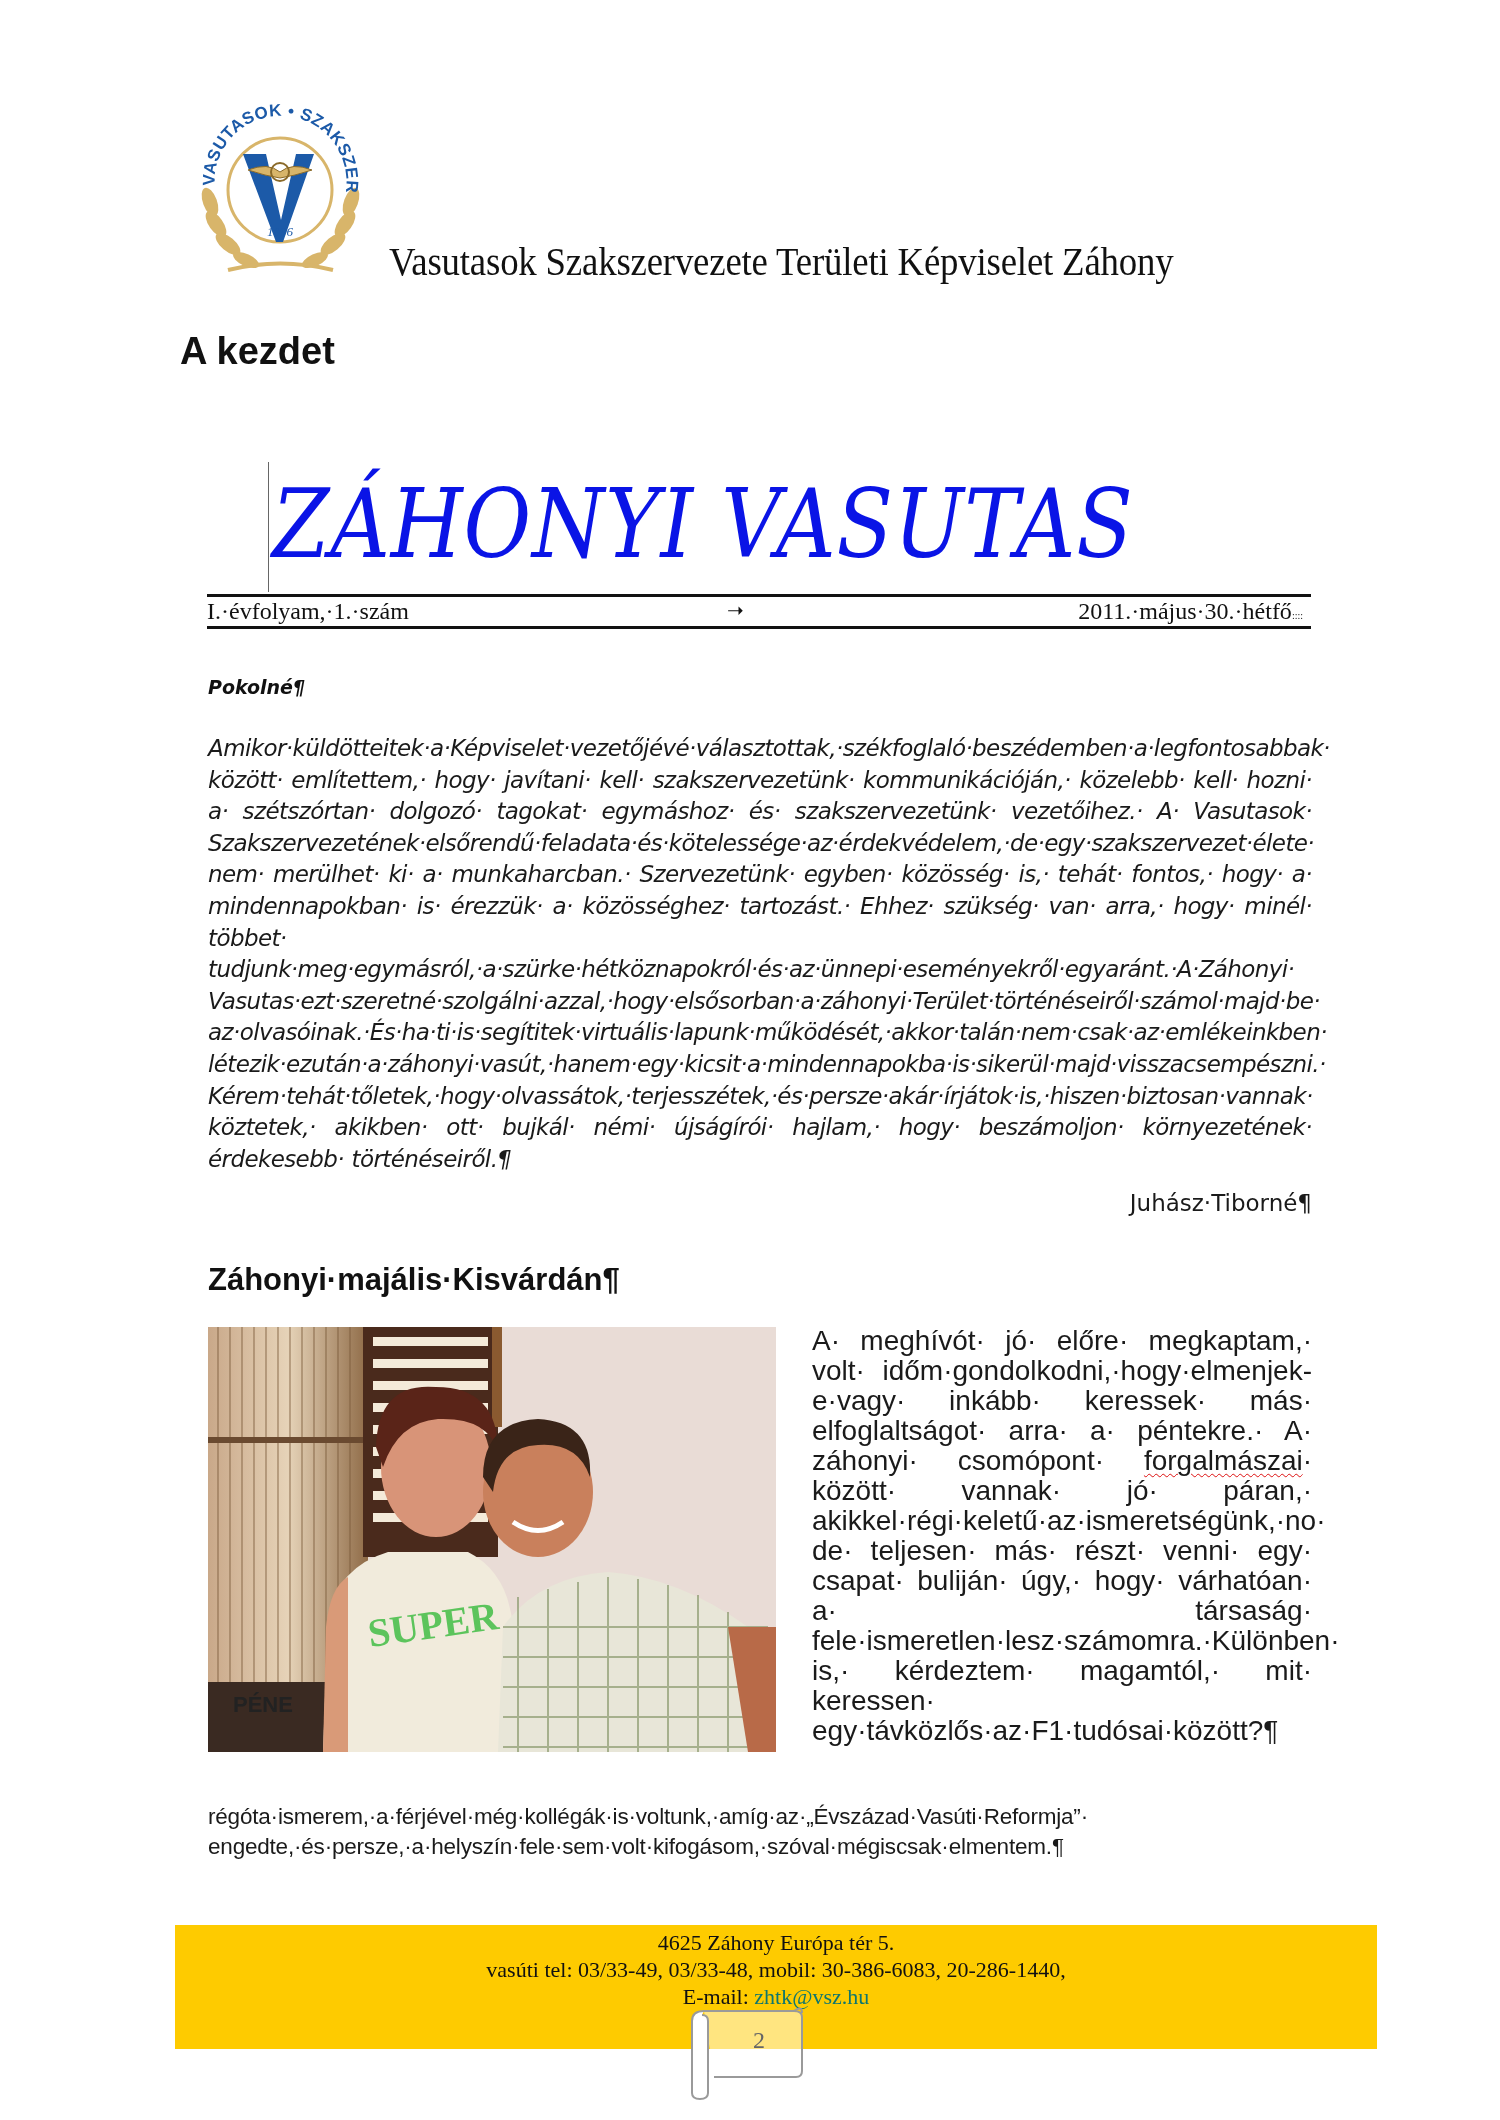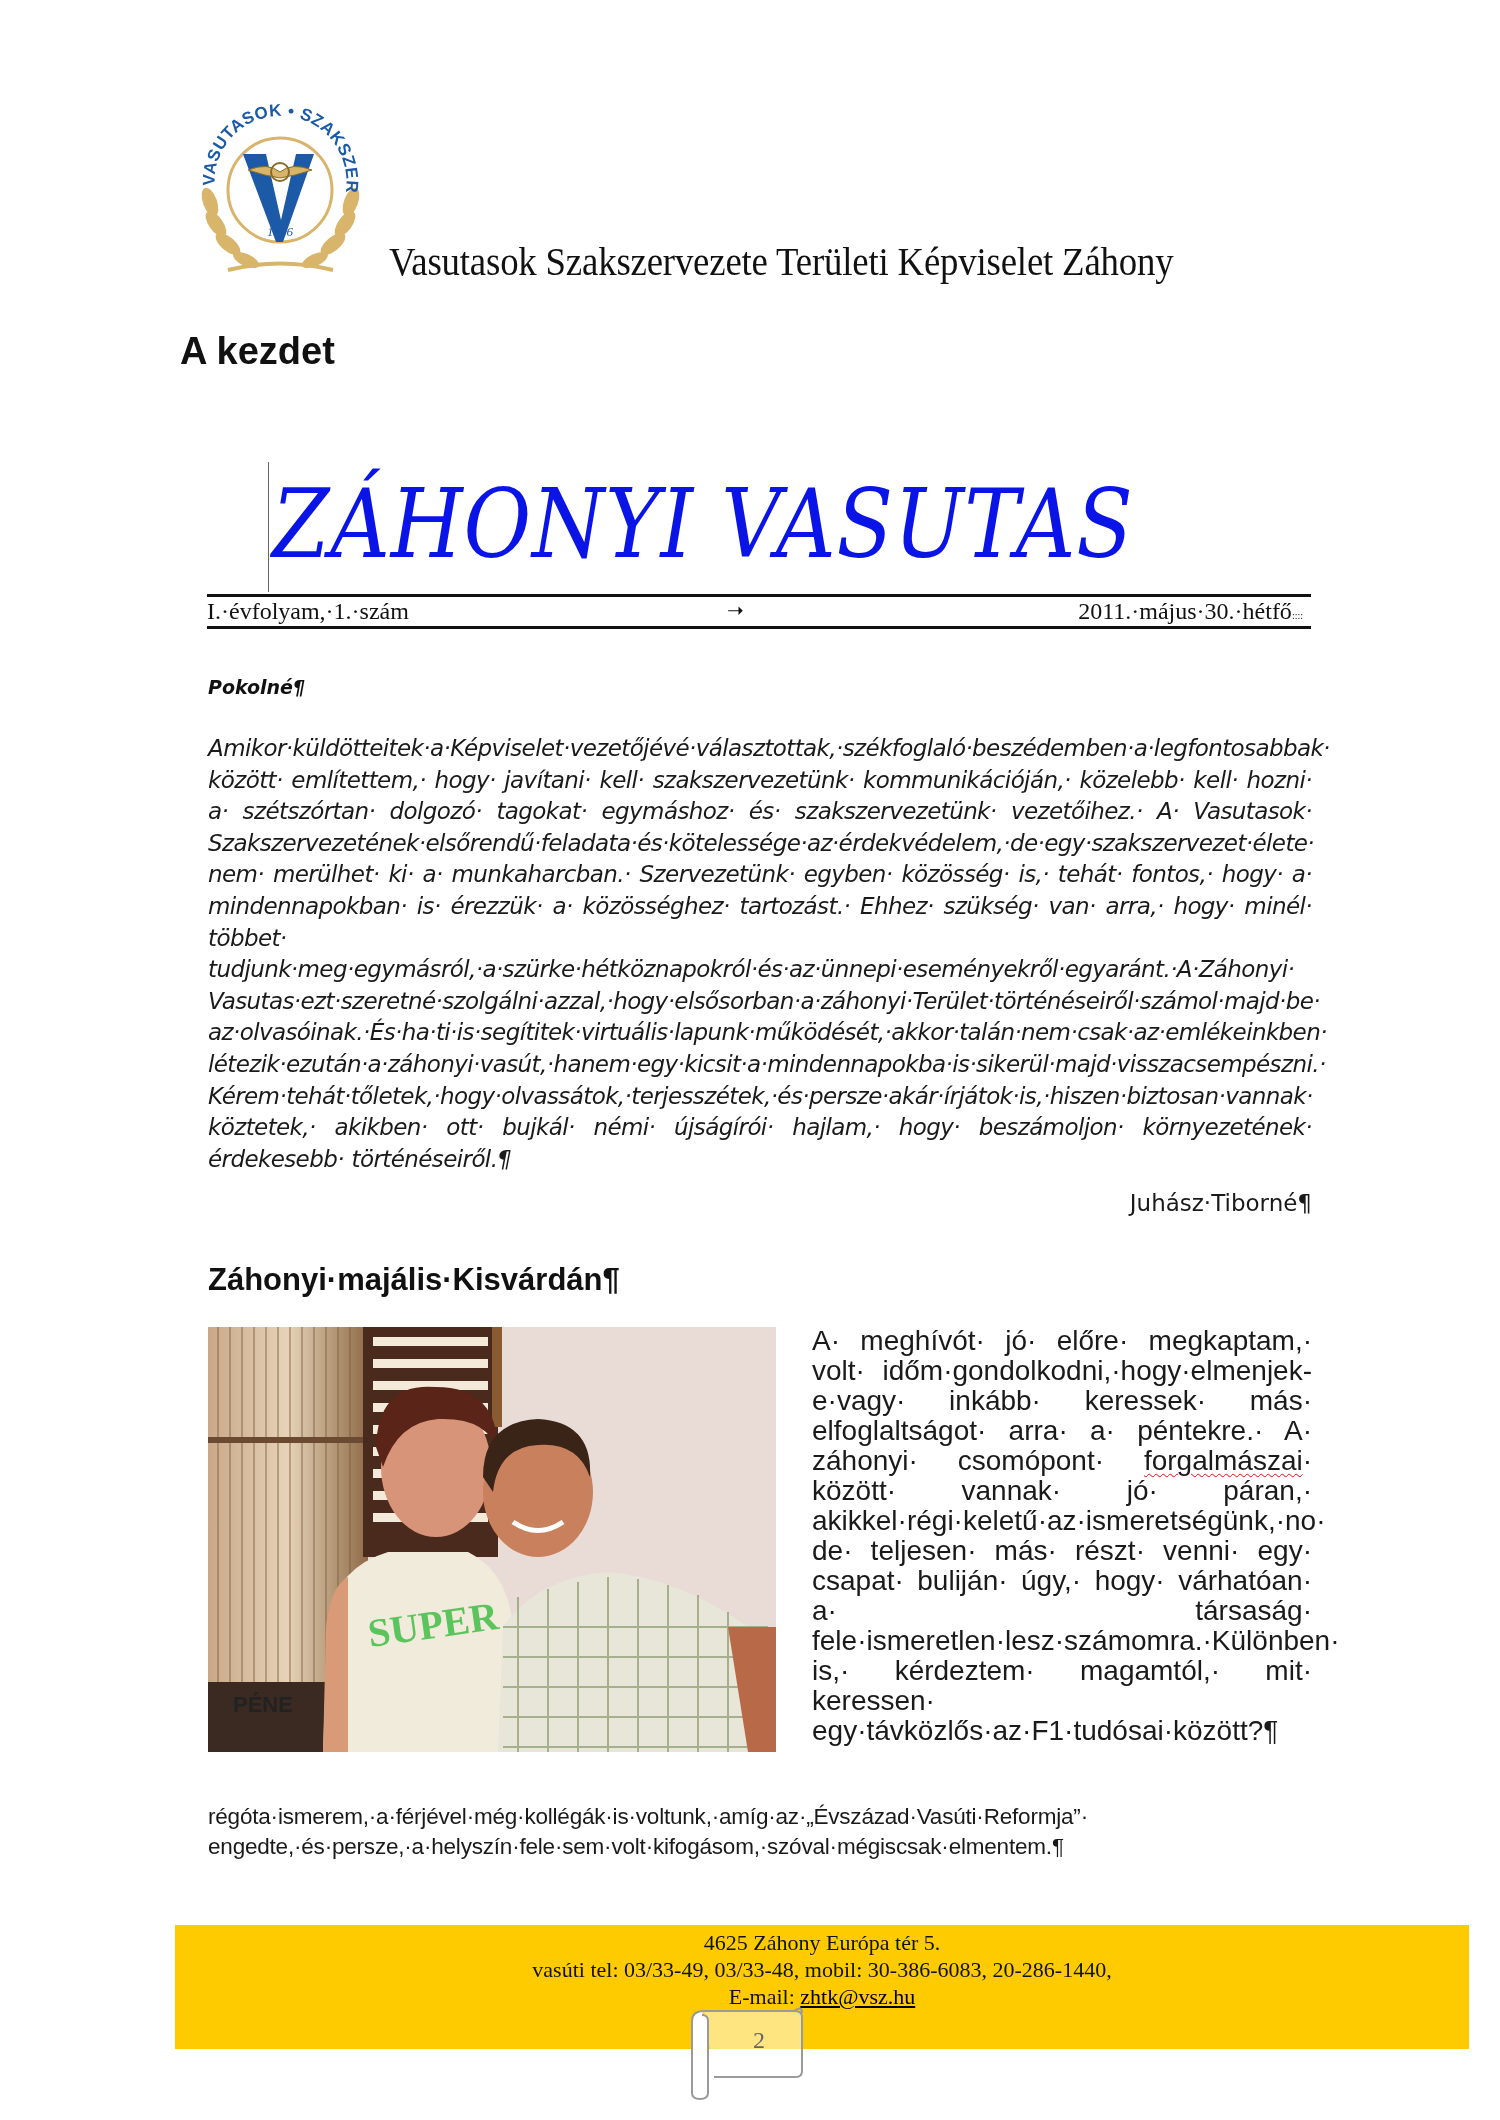--- a/index.html
+++ b/index.html
@@ -28,24 +28,24 @@
 
   
   #article2-title { left:208px; top:1262px; font-family:"Liberation Sans", sans-serif; font-weight:bold; font-size:31px; color:#111; }
   #photo { left:208px; top:1327px; width:568px; height:425px; overflow:hidden; }
   #col-text { left:812px; top:1326px; width:500px; font-family:"Liberation Sans", sans-serif; font-size:28px; line-height:30px; color:#1a1a1a; text-align:justify; }
   #col-text p { margin:0 0 8px 0; }
   .squiggle { text-decoration:underline wavy #d11; text-decoration-thickness:1px; text-underline-offset:3px; }
   #full-text { left:208px; top:1802px; width:1104px; font-family:"Liberation Sans", sans-serif; font-size:22.5px; line-height:30px; color:#1a1a1a; text-align:justify; letter-spacing:-0.2px; }
 
   
-  #footer { left:175px; top:1925px; width:1294px; height:124px; background:#fecb00; font-family:"Liberation Serif", serif; font-size:22px; color:#111; text-align:center; }
+  #footer { left:175px; top:1925px; width:1202px; height:124px; background:#fecb00; font-family:"Liberation Serif", serif; font-size:22px; color:#111; text-align:center; }
   #footer div { line-height:27px; }
   #footer-l1 { margin-top:4px; }
-  #email-link { color:#000000; text-decoration:underline; }
+  #email-link { color:#0f766e; }
   #page-scroll { left:684px; top:2003px; width:140px; height:98px; }
   #page-number { left:744px; top:2027px; width:30px; text-align:center; font-family:"Liberation Serif", serif; font-size:24px; color:#666; }
 </style>
 </head>
 <body>
 
 <div id="logo" class="abs">
   <svg width="185" height="190" viewBox="0 0 185 190">
     <defs>
       <path id="ringPath" d="M 27 98 A 66 66 0 1 1 158 98" fill="none"></path>

